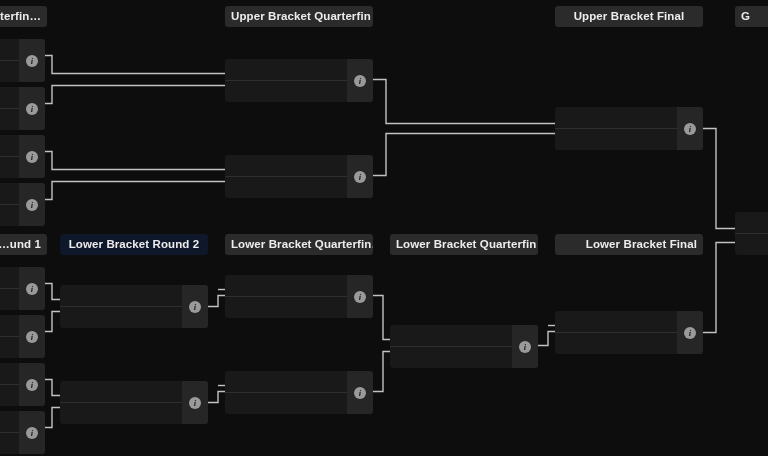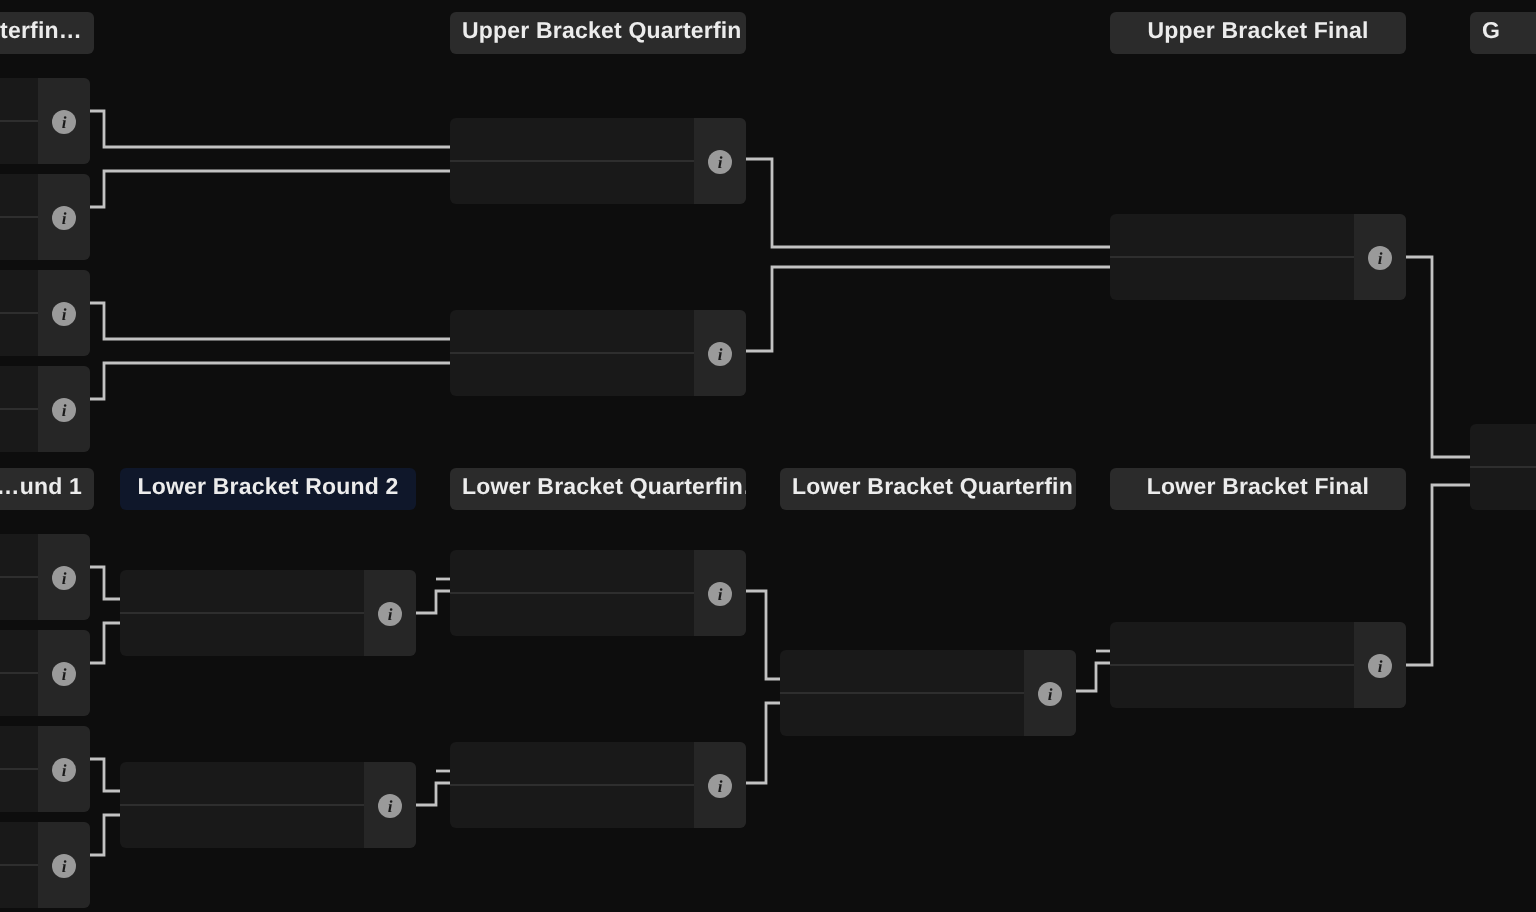--- a/index.html
+++ b/index.html
@@ -125,21 +125,21 @@
 
   <div id="headers-layer">
       <div class="round-header" style="left: -48px; top: 6px; width: 95px; text-align: right; background: rgb(43, 43, 43); color: rgb(236, 236, 236);">Quarterfin…</div>
       <div class="round-header" style="left: 225px; top: 6px; width: 148px; text-align: center; background: rgb(43, 43, 43); color: rgb(236, 236, 236);">Upper Bracket Quarterfin</div>
       <div class="round-header" style="left: 555px; top: 6px; width: 148px; text-align: center; background: rgb(43, 43, 43); color: rgb(236, 236, 236);">Upper Bracket Final</div>
       <div class="round-header" style="left: 735px; top: 6px; width: 148px; text-align: left; background: rgb(43, 43, 43); color: rgb(236, 236, 236);">G</div>
       <div class="round-header" style="left: -48px; top: 234px; width: 95px; text-align: right; background: rgb(43, 43, 43); color: rgb(236, 236, 236);">…und 1</div>
       <div class="round-header" style="left: 60px; top: 234px; width: 148px; text-align: center; background: #0f172a; color: rgb(236, 236, 236);">Lower Bracket Round 2</div>
       <div class="round-header" style="left: 225px; top: 234px; width: 148px; text-align: center; background: rgb(43, 43, 43); color: rgb(236, 236, 236);">Lower Bracket Quarterfin…</div>
       <div class="round-header" style="left: 390px; top: 234px; width: 148px; text-align: center; background: rgb(43, 43, 43); color: rgb(236, 236, 236);">Lower Bracket Quarterfin</div>
-      <div class="round-header" style="left: 555px; top: 234px; width: 148px; text-align: center; background: rgb(43, 43, 43); color: rgb(236, 236, 236);">Lower Bracket Final</div>
+      <div class="round-header" style="left: 555px; top: 234px; width: 148px; text-align: right; background: rgb(43, 43, 43); color: rgb(236, 236, 236);">Lower Bracket Final</div>
     </div>
   <div id="matches-layer">
       <div class="match" style="left: -40px; top: 39px; width: 85px; height: 43px; background: rgb(25, 25, 25);">
         <div class="match-slots">
           <div class="slot top">
             <span class="slot-name"></span>
             <span class="slot-score"></span>
           </div>
           <div class="slot bottom">
             <span class="slot-name"></span>

